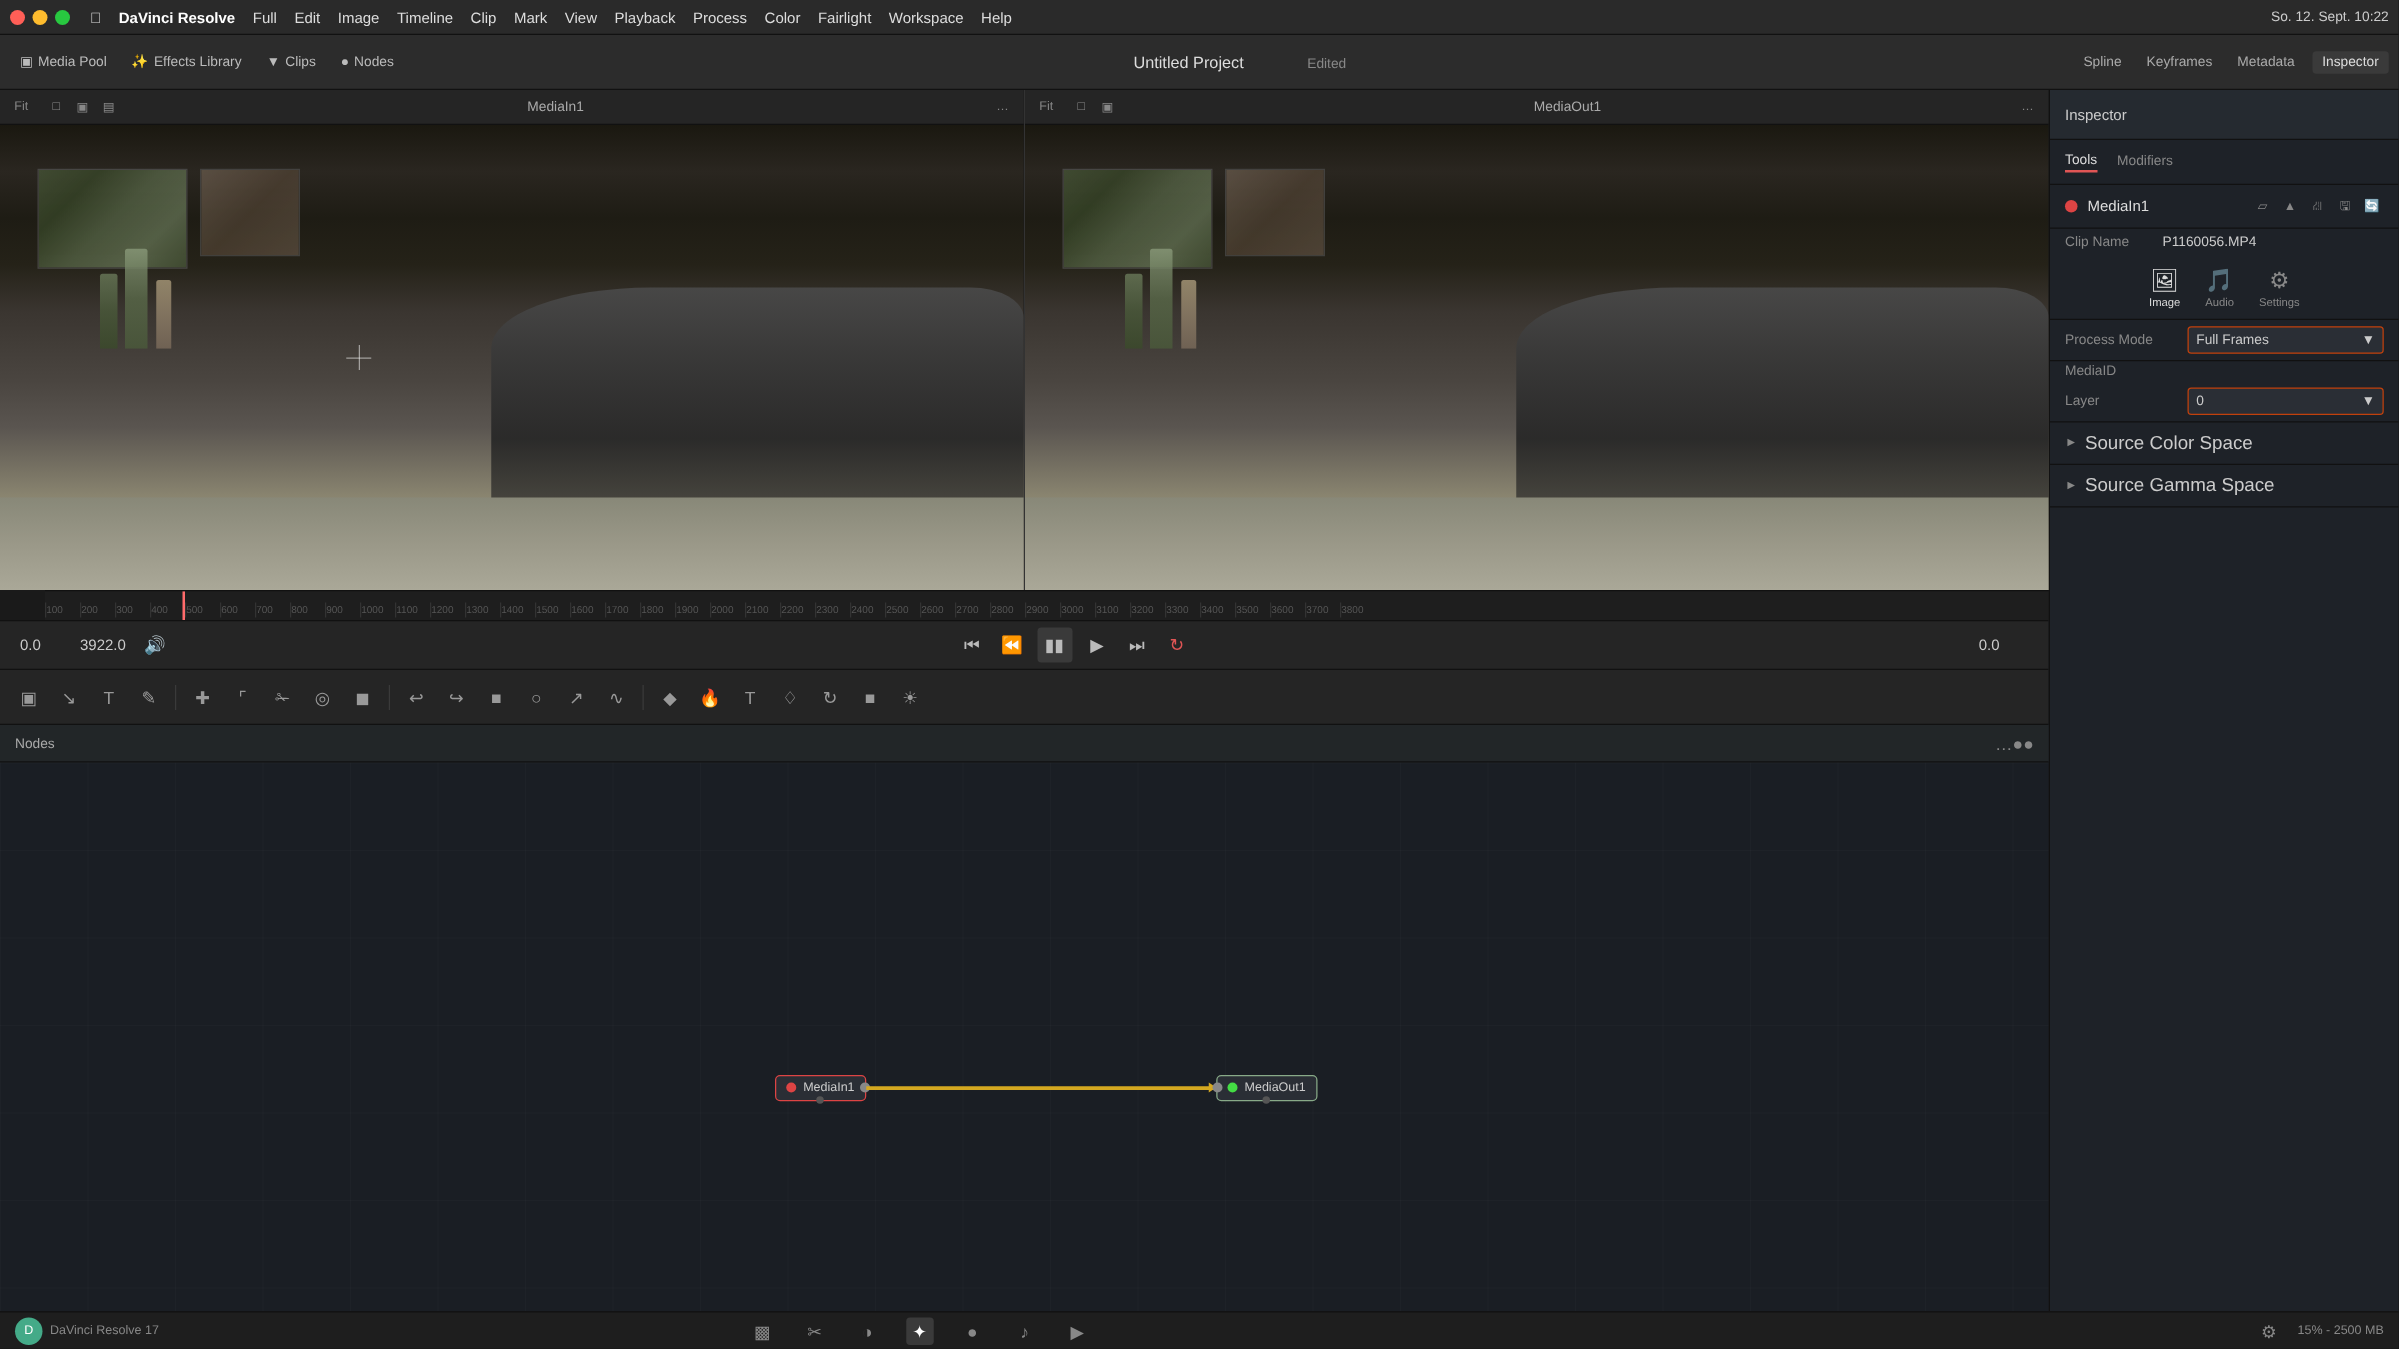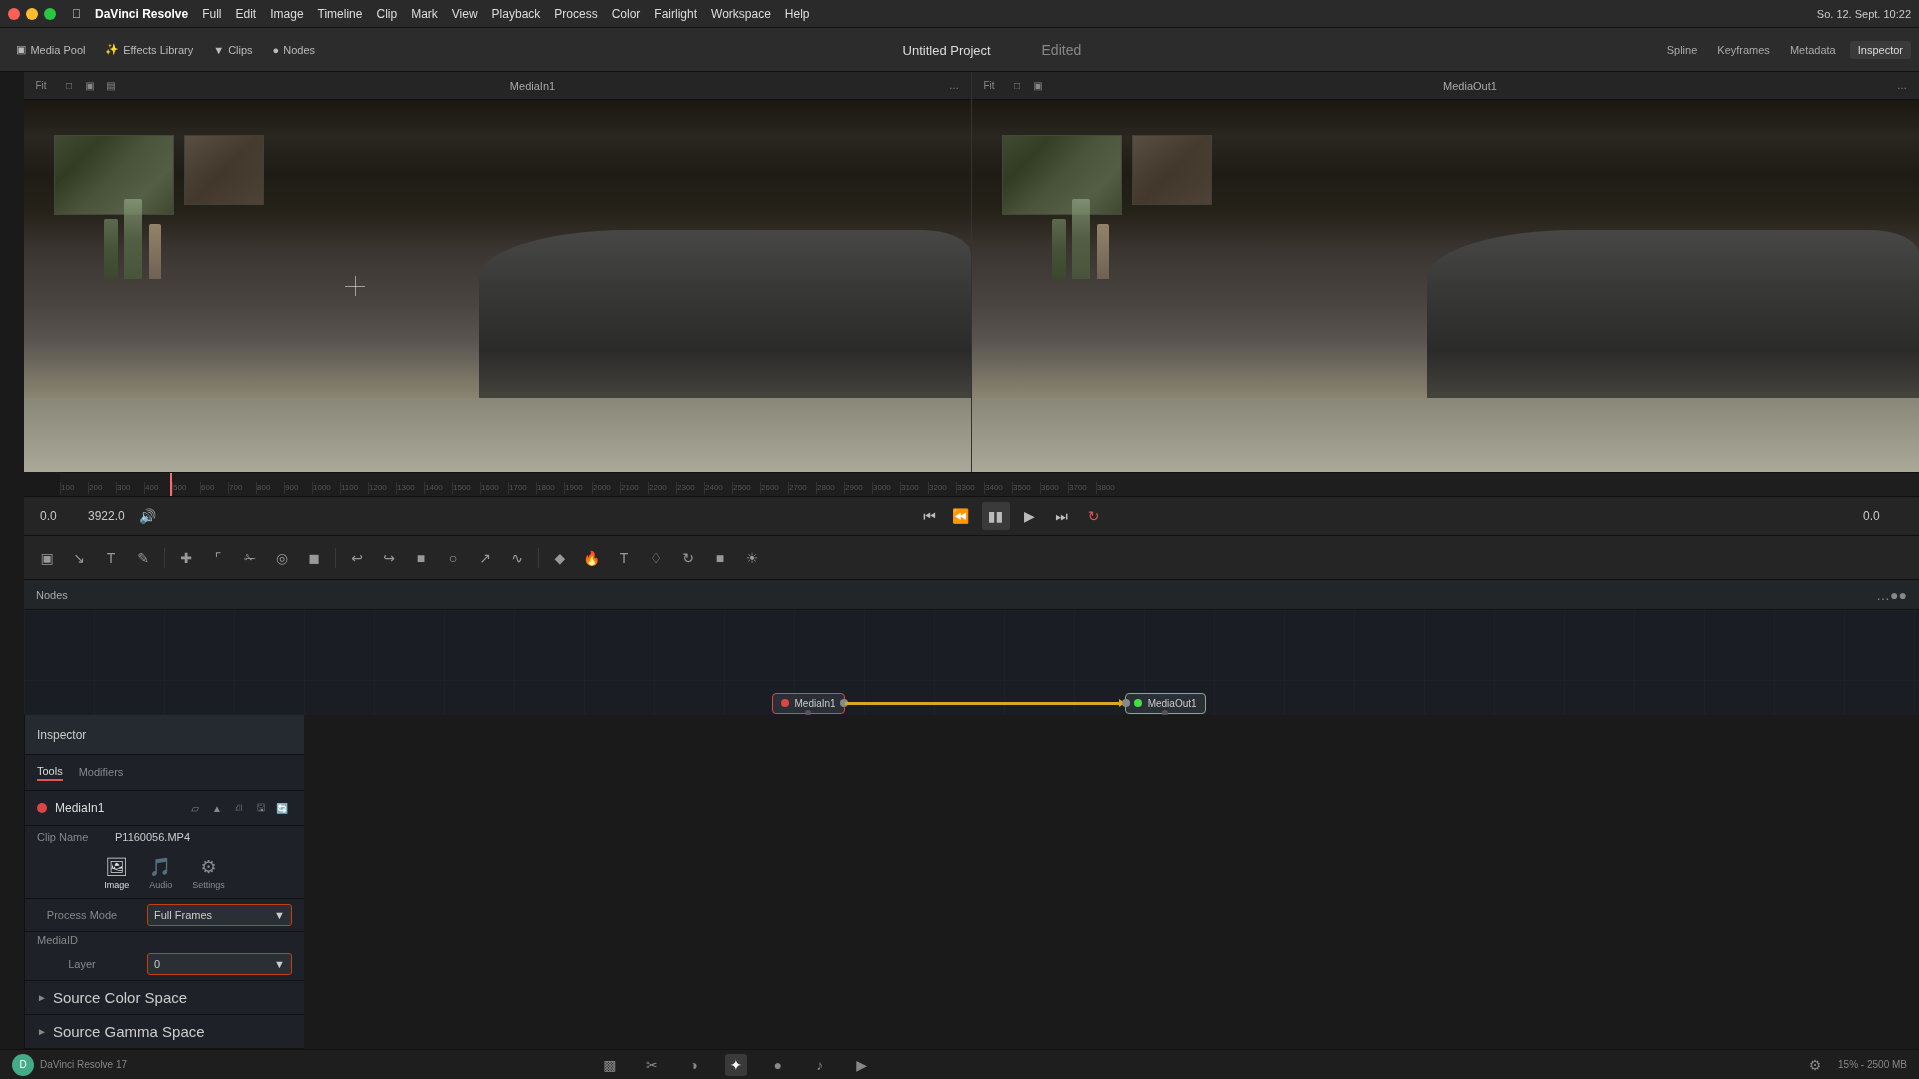--- a/index.html
+++ b/index.html
@@ -74,31 +74,30 @@
     }
     .toolbar-right .btn-text {
       color: #aaa;
       font-size: 11px;
       cursor: pointer;
       padding: 3px 6px;
       border-radius: 3px;
     }
     .edited-badge {
       color: #888;
-      font-size: 14px;
+      font-size: 11px;
       margin-left: 40px;
     }
 
     
     .main-content {
       flex: 1;
       display: flex;
-      flex-direction: column;
+      flex-direction: row;
       overflow: hidden;
-      padding-left: 24px;
     }
 
     
     .center-panel {
       flex: 1;
       display: flex;
       flex-direction: column;
       overflow: hidden;
     }
 
@@ -517,23 +516,22 @@
       color: #888;
       font-size: 10px;
       cursor: pointer;
     }
 
     
     .insp-row {
       display: flex;
       align-items: center;
       padding: 5px 12px;
-      gap: 20px;
-      border-bottom: 1px solid #111;
-      text-align: center;
+      gap: 8px;
+      border-bottom: 1px solid #111;
     }
     .insp-label {
       font-size: 11px;
       color: #888;
       min-width: 90px;
     }
     .insp-dropdown {
       flex: 1;
       height: 22px;
       background: #2a2e35;

